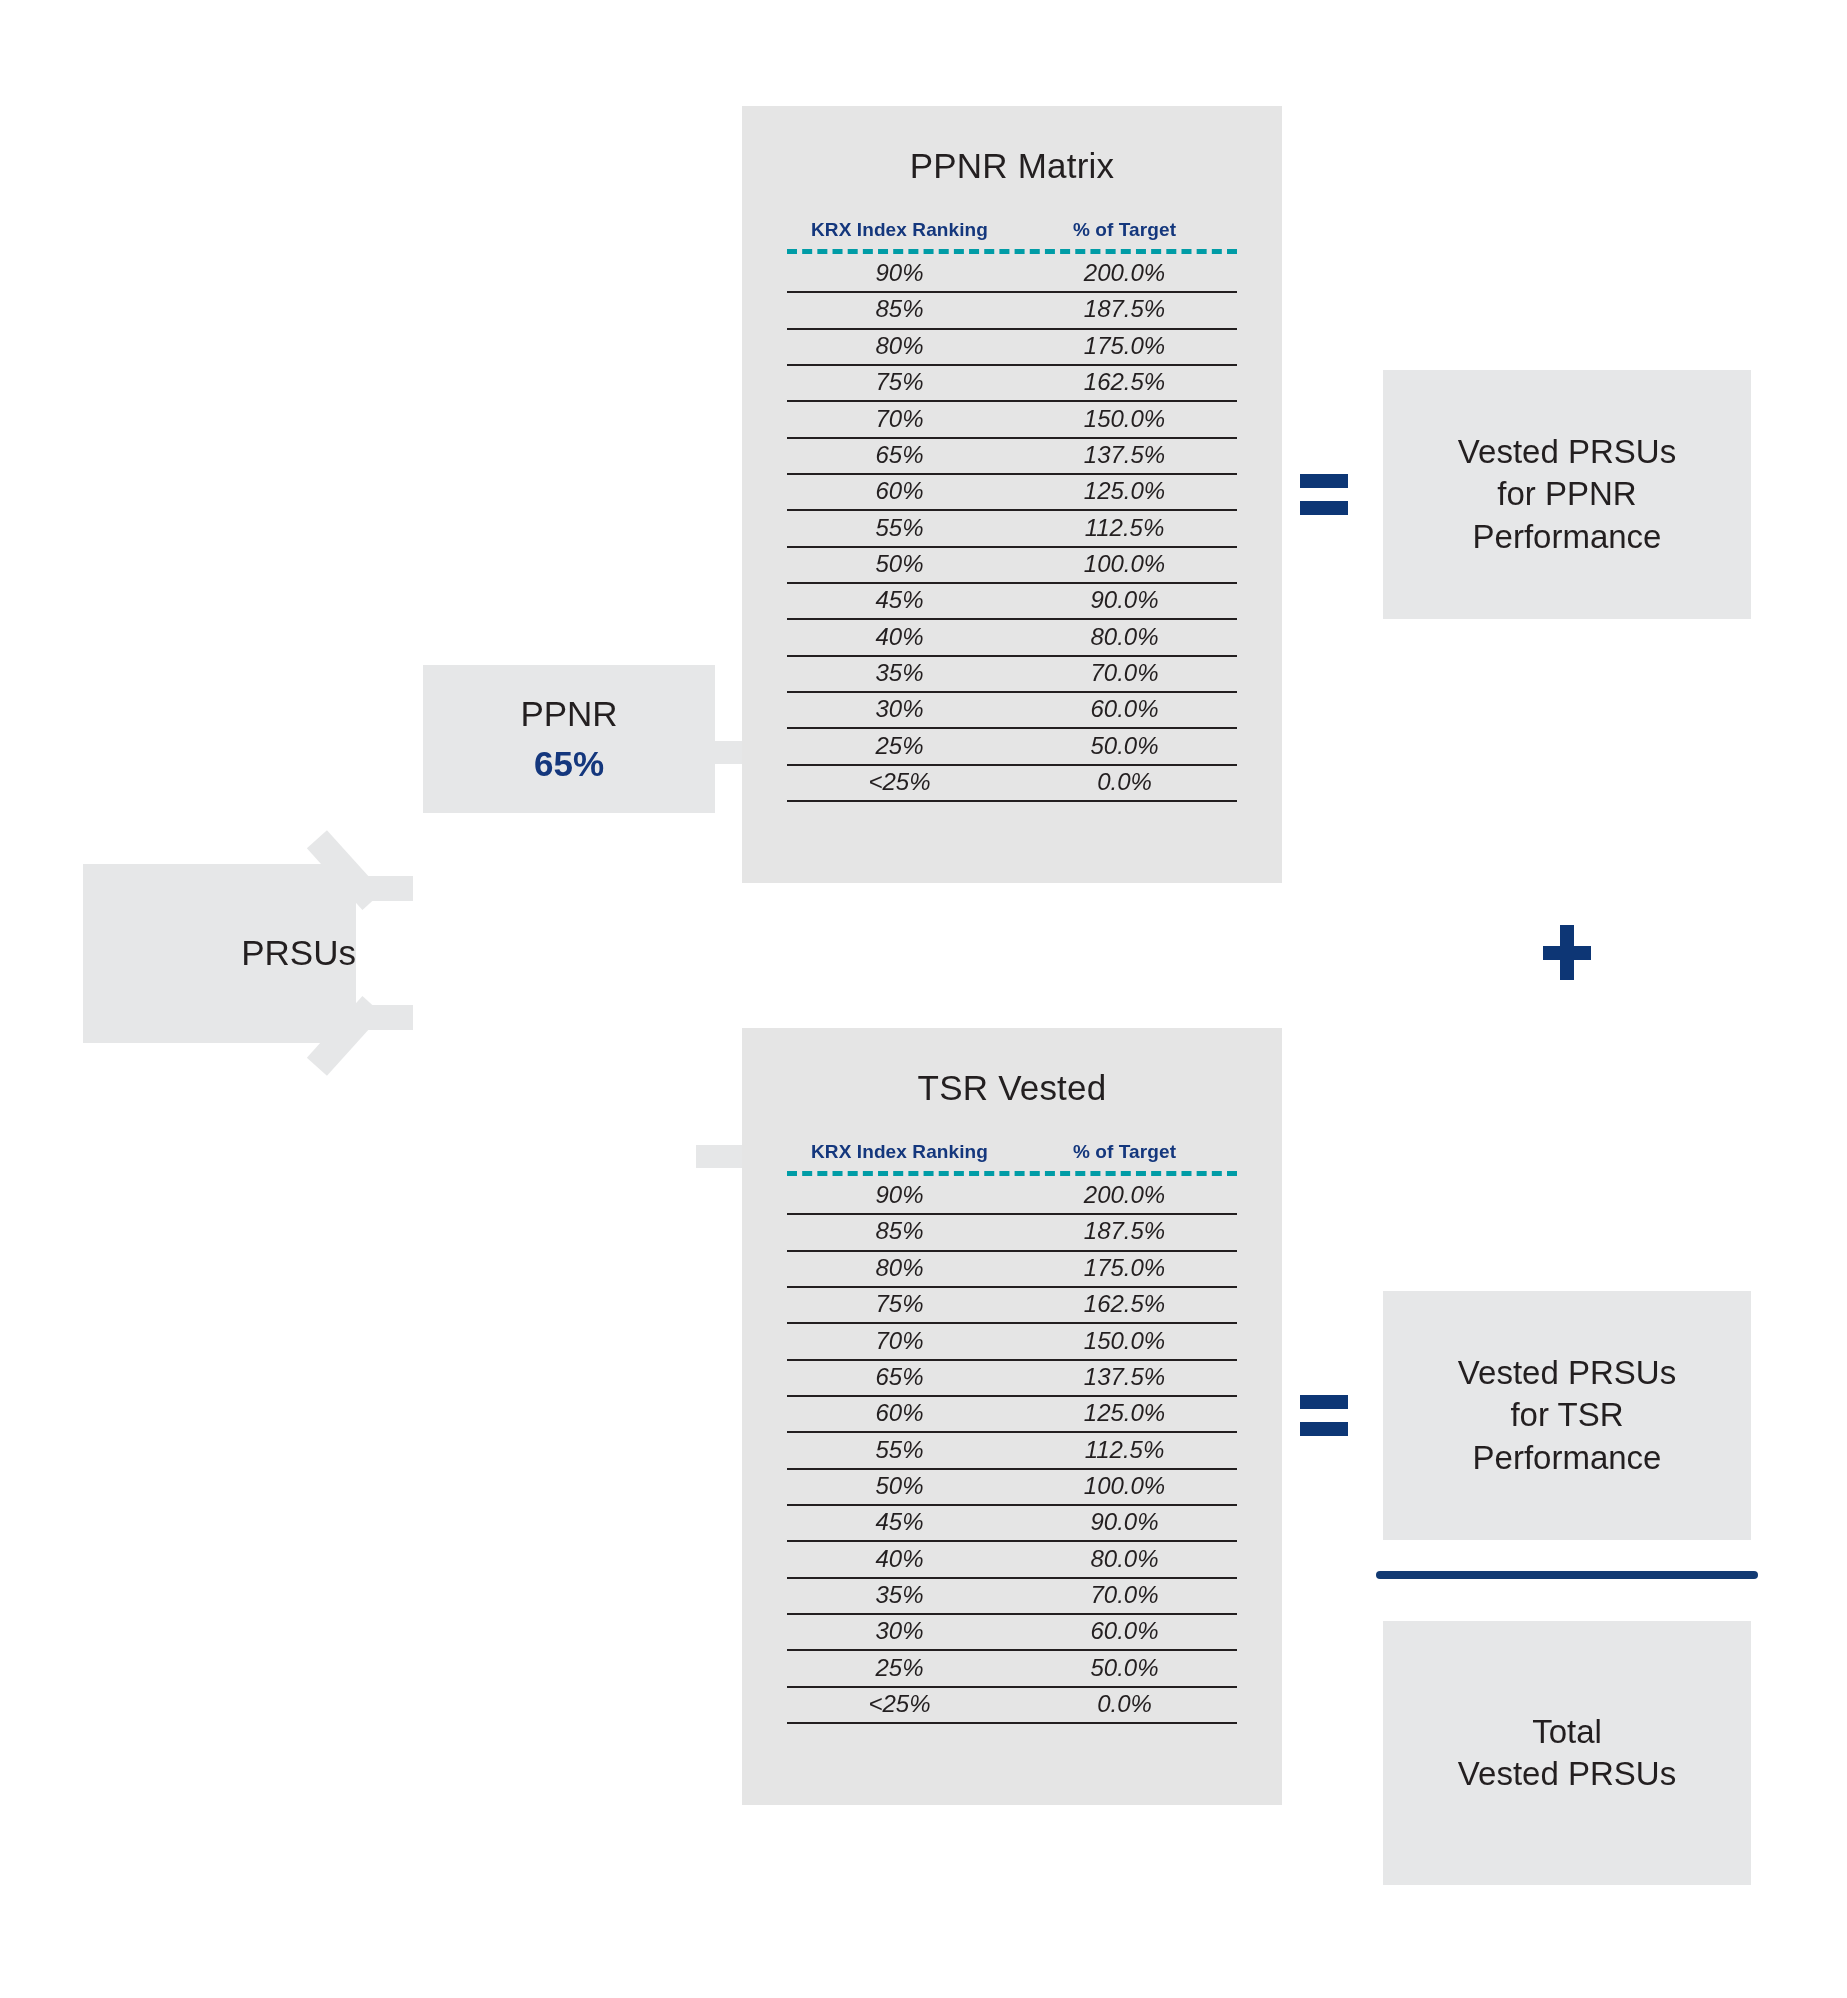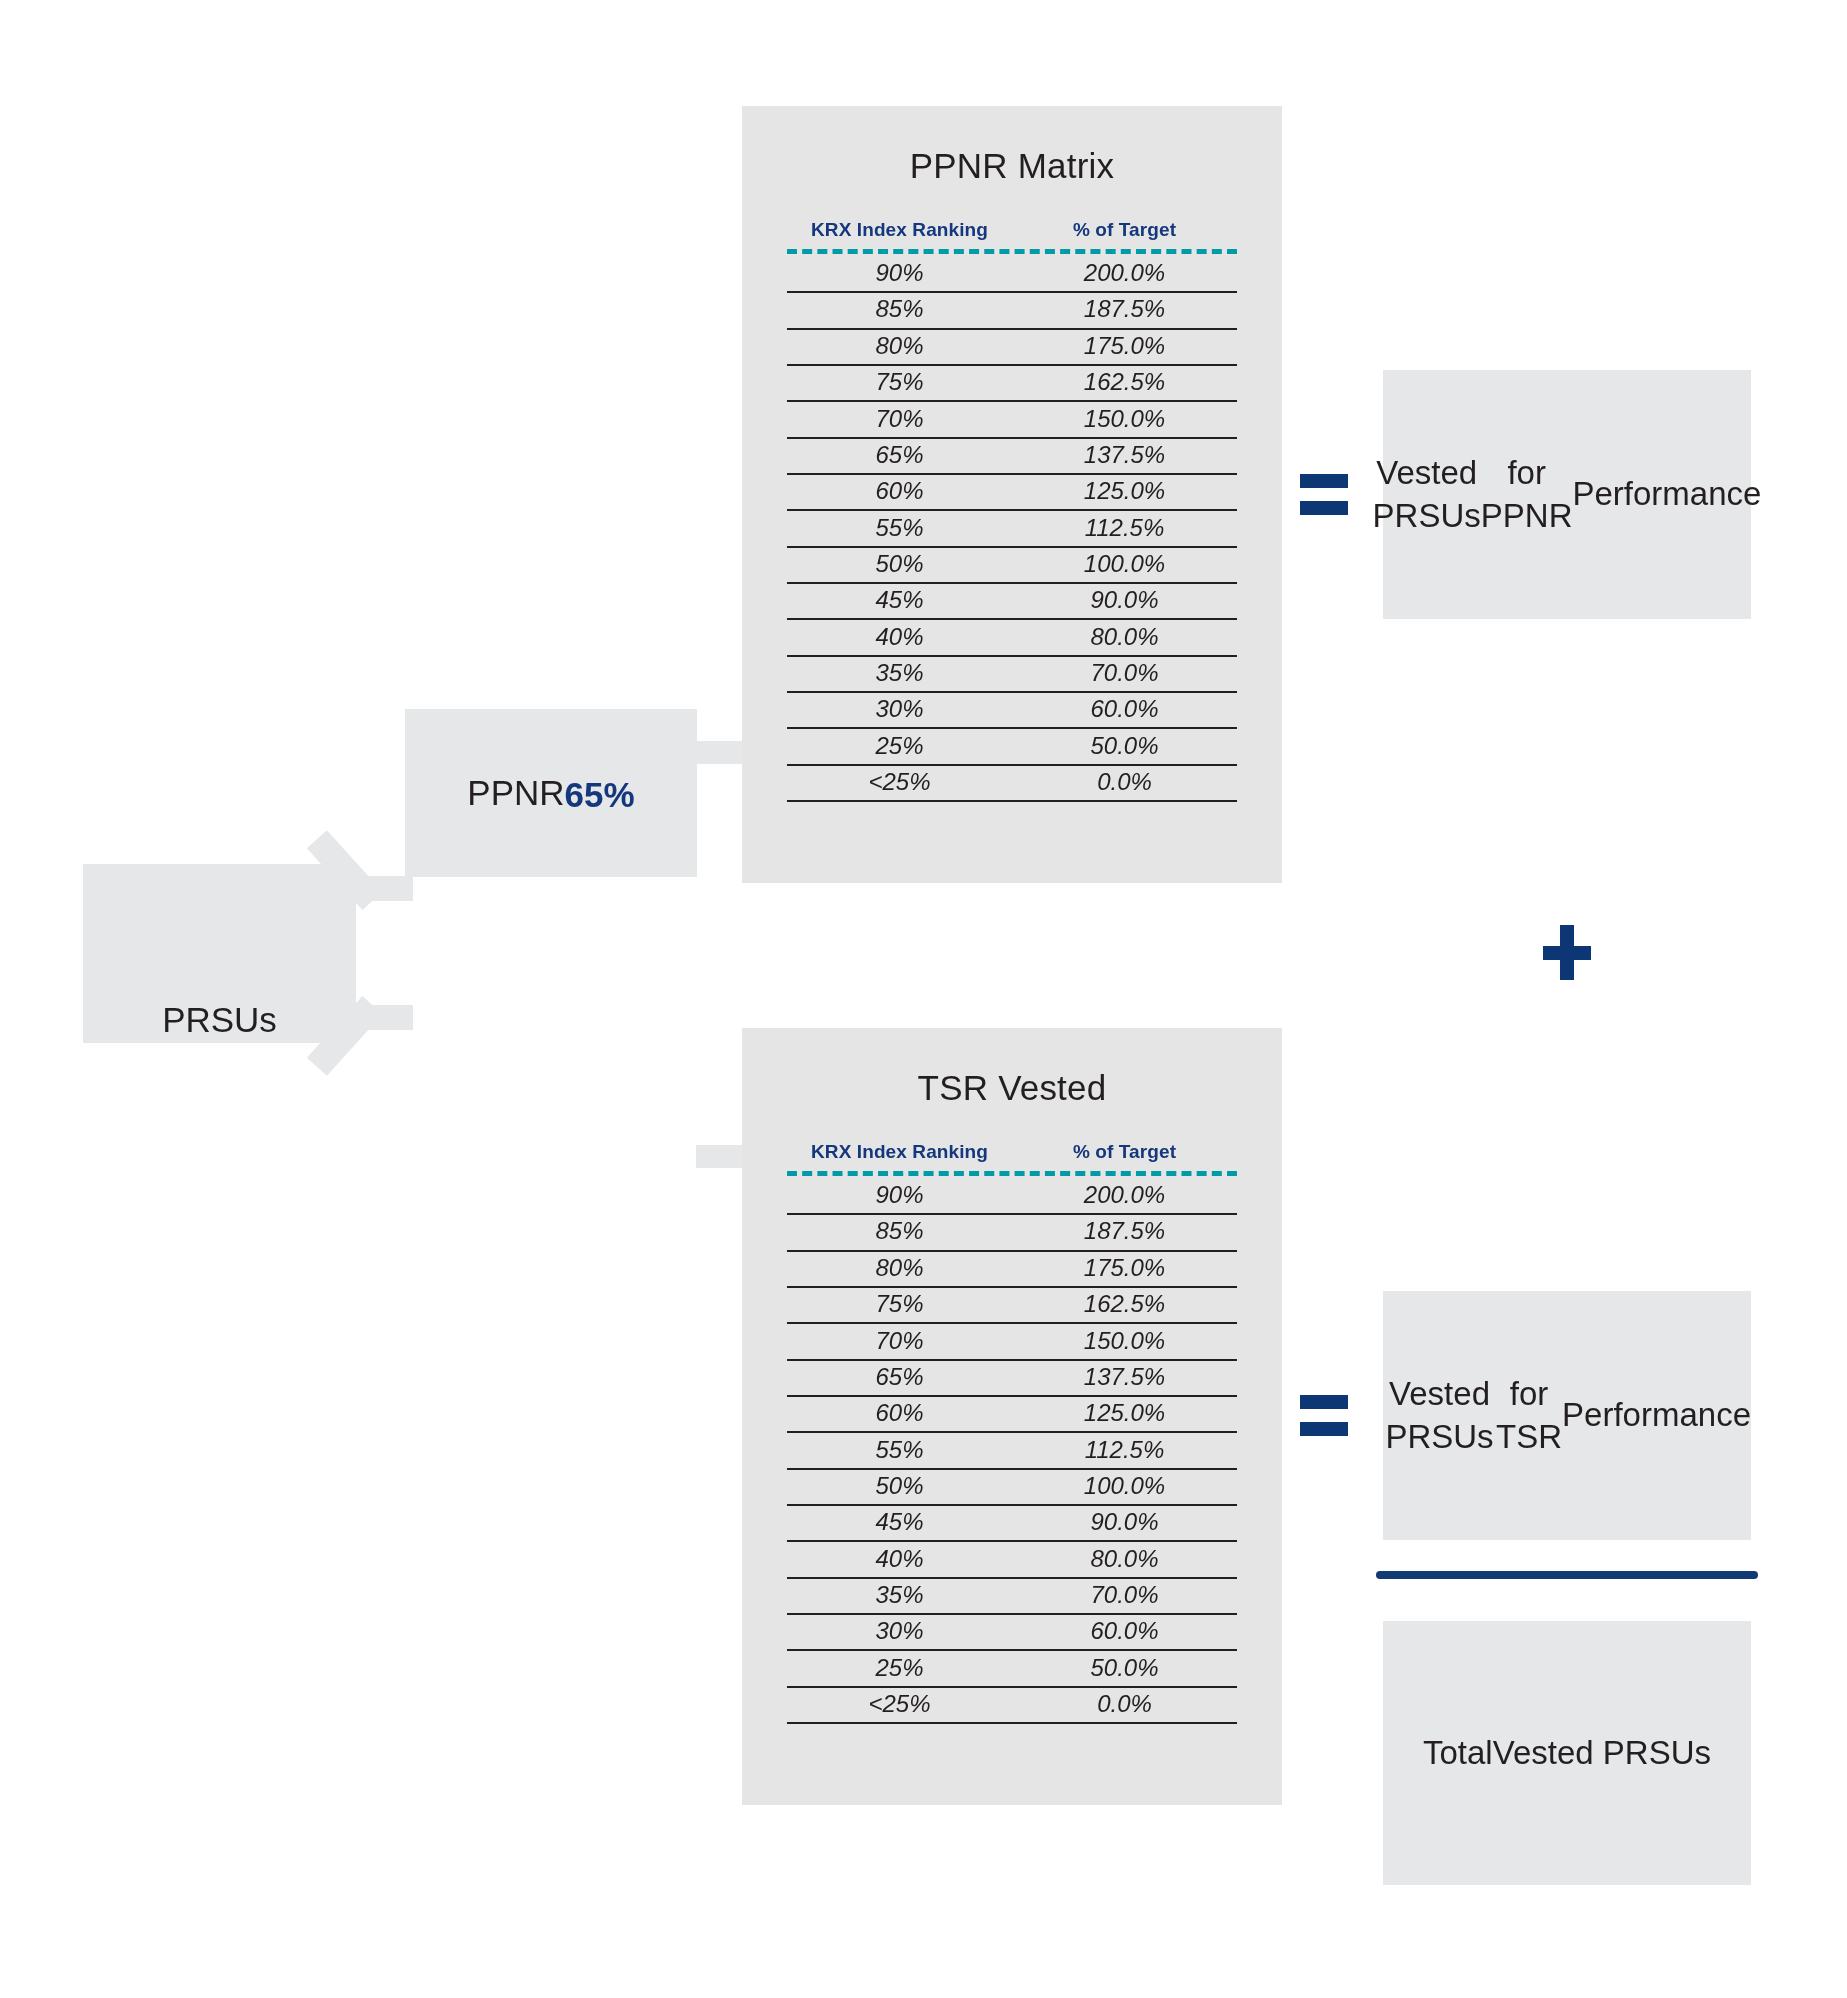--- a/index.html
+++ b/index.html
@@ -18,32 +18,32 @@
     height: 1999px;
     background: #ffffff;
     overflow: hidden;
   }
 
   
   .box {
     position: absolute;
     background: #e6e7e8;
     display: flex;
-    flex-direction: row;
+    flex-direction: column;
     align-items: center;
     justify-content: center;
     text-align: center;
     color: #231f20;
     font-weight: 300;
     line-height: 1.28;
   }
   .box .title-line { display: block; }
 
   .b-prsus   { left: 83px;  top: 864px; width: 273px; height: 179px; font-size: 35px; align-items: flex-end; }
-  .b-ppnr    { left: 405px;  top: 665px;  width: 292px; height: 168px; font-size: 35px; margin-top: 44px; }
+  .b-ppnr    { left: 423px;  top: 665px;  width: 292px; height: 148px; font-size: 35px; }
   .b-tsr     { left: 405px;  top: 1067px; width: 292px; height: 176px; font-size: 35px; }
 
   .pct {
     display: block;
     margin-top: 5px;
     color: #14377d;
     font-weight: 700;
     font-size: 35px;
   }
 

